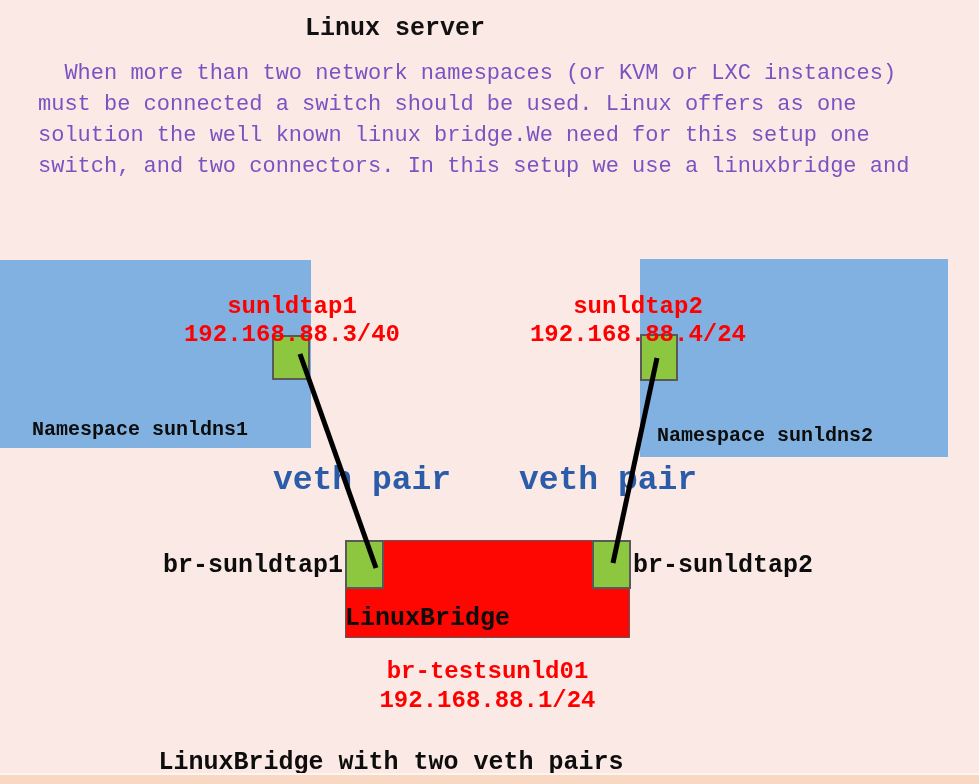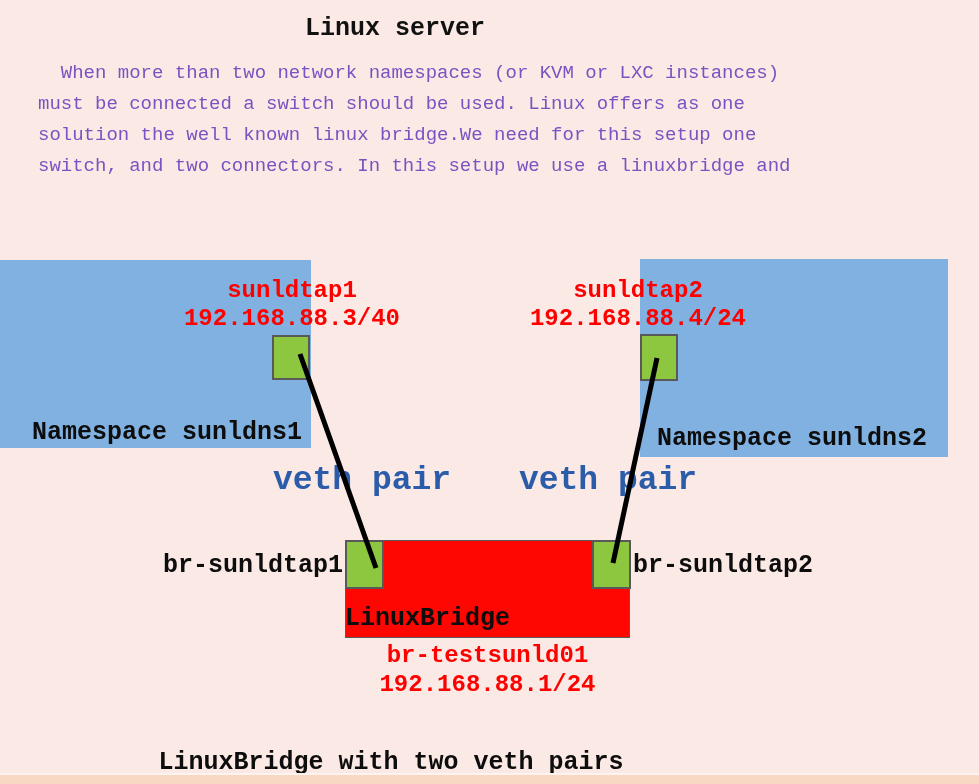--- a/index.html
+++ b/index.html
@@ -6,32 +6,32 @@
   body{
     width:979px;height:784px;position:relative;overflow:hidden;
     background:#fbe9e5;
     font-family:"Liberation Mono","DejaVu Sans Mono",monospace;
   }
   .abs{position:absolute;}
   .page-title{
     left:0;top:14px;width:790px;text-align:center;
     font-size:25px;font-weight:bold;color:#111;
   }
-  .description{left:38px;top:58px;width:920px;color:#7b52c1;font-size:19px;line-height:31px;}
+  .description{left:38px;top:58px;width:920px;color:#7b52c1;font-size:22px;line-height:31px;}
   .desc-line{white-space:pre;}
   .ns-box{background:#80b1e0;}
   .ns1-box{left:0;top:260px;width:311px;height:188px;}
   .ns2-box{left:640px;top:259px;width:308px;height:198px;}
-  .ns-label{font-size:25px;font-weight:bold;color:#0d0d0d;white-space:nowrap;}
+  .ns-label{font-size:20px;font-weight:bold;color:#0d0d0d;white-space:nowrap;}
   .ns1-label{left:32px;top:418px;}
   .ns2-label{left:657px;top:424px;}
   .tap{background:#8dc63f;border:2px solid #595959;box-sizing:border-box;}
   .tap1{left:272px;top:335px;width:38px;height:45px;}
   .tap2{left:640px;top:334px;width:38px;height:47px;}
-  .red-text{color:#fe0000;font-weight:bold;font-size:24px;text-align:center;white-space:nowrap;}
+  .red-text{color:#fe0000;font-weight:bold;font-size:24px;text-align:center;white-space:nowrap;margin-top:16px;}
   .tap1-name{left:160px;top:277px;width:264px;}
   .tap1-ip{left:160px;top:305px;width:264px;}
   .tap2-name{left:506px;top:277px;width:264px;}
   .tap2-ip{left:506px;top:305px;width:264px;}
   .veth-label{font-size:33px;font-weight:bold;color:#2a5caa;text-align:center;white-space:nowrap;}
   .veth-left{left:262px;top:462px;width:200px;}
   .veth-right{left:508px;top:462px;width:200px;}
   .bridge-box{left:345px;top:540px;width:285px;height:98px;background:#fe0602;border:1px solid #5a5a5a;box-sizing:border-box;}
   .port{background:#8dc63f;border:2px solid #595959;box-sizing:border-box;}
   .port-left{left:345px;top:540px;width:39px;height:49px;}

